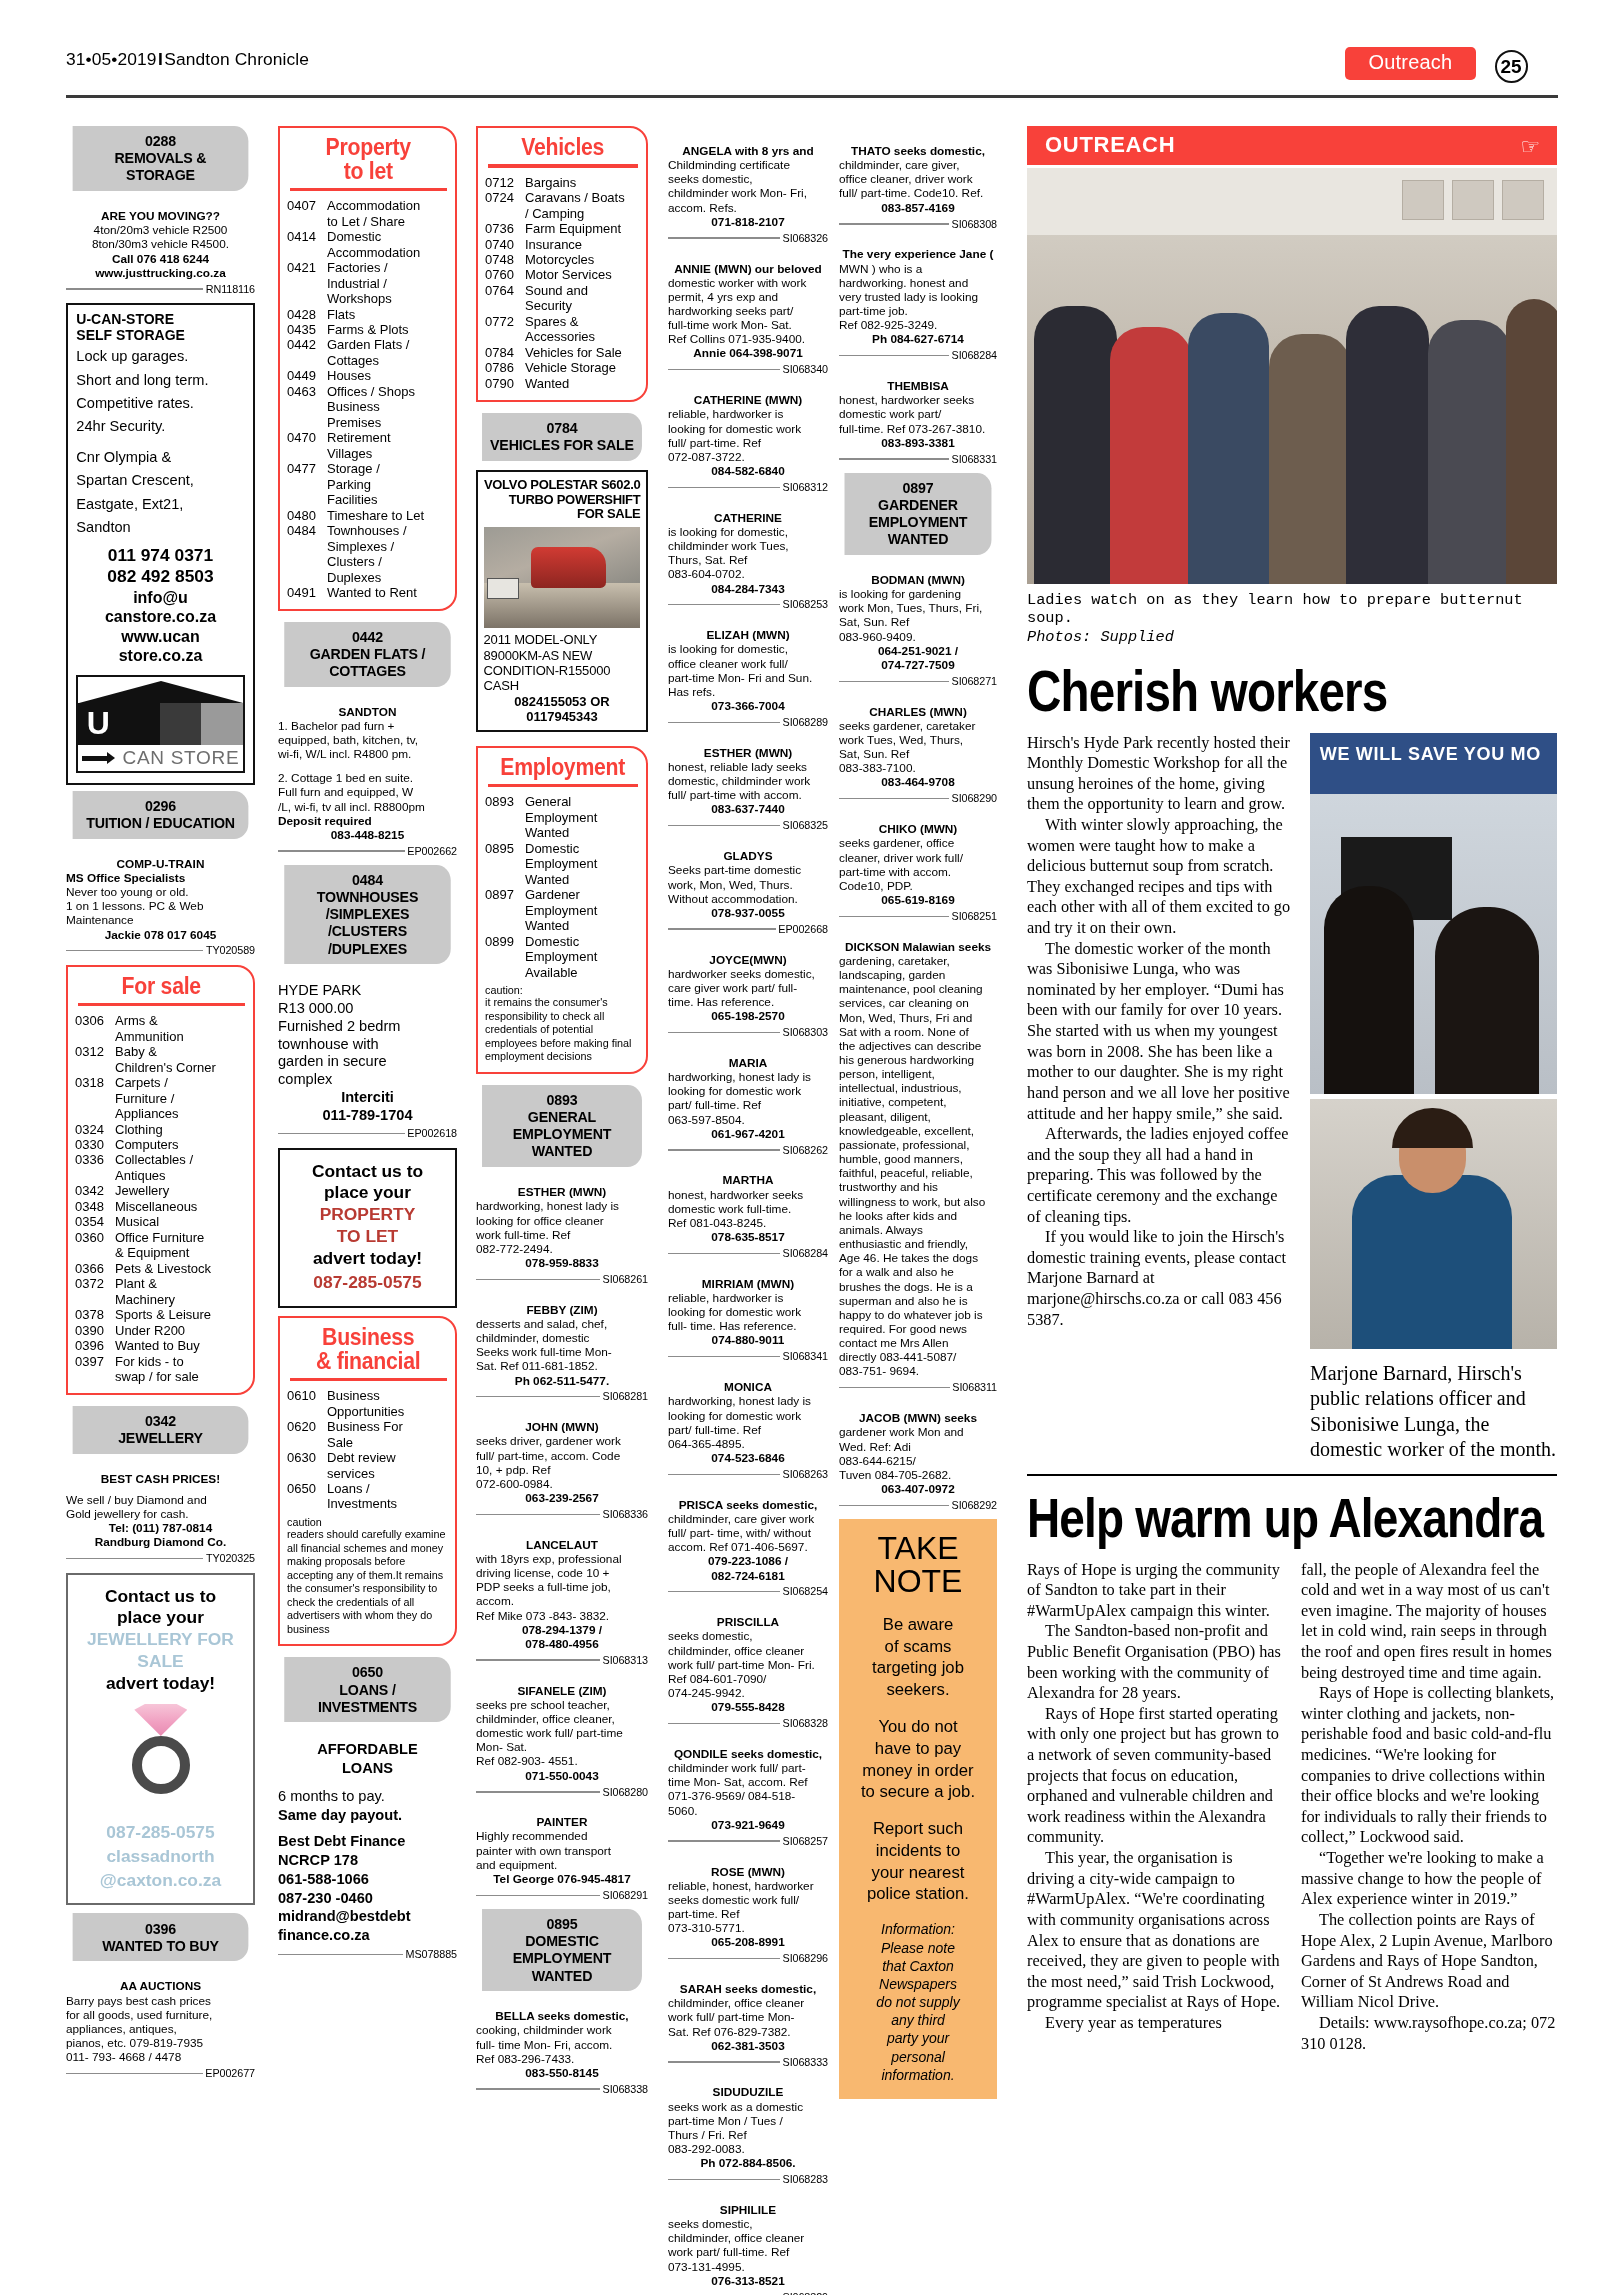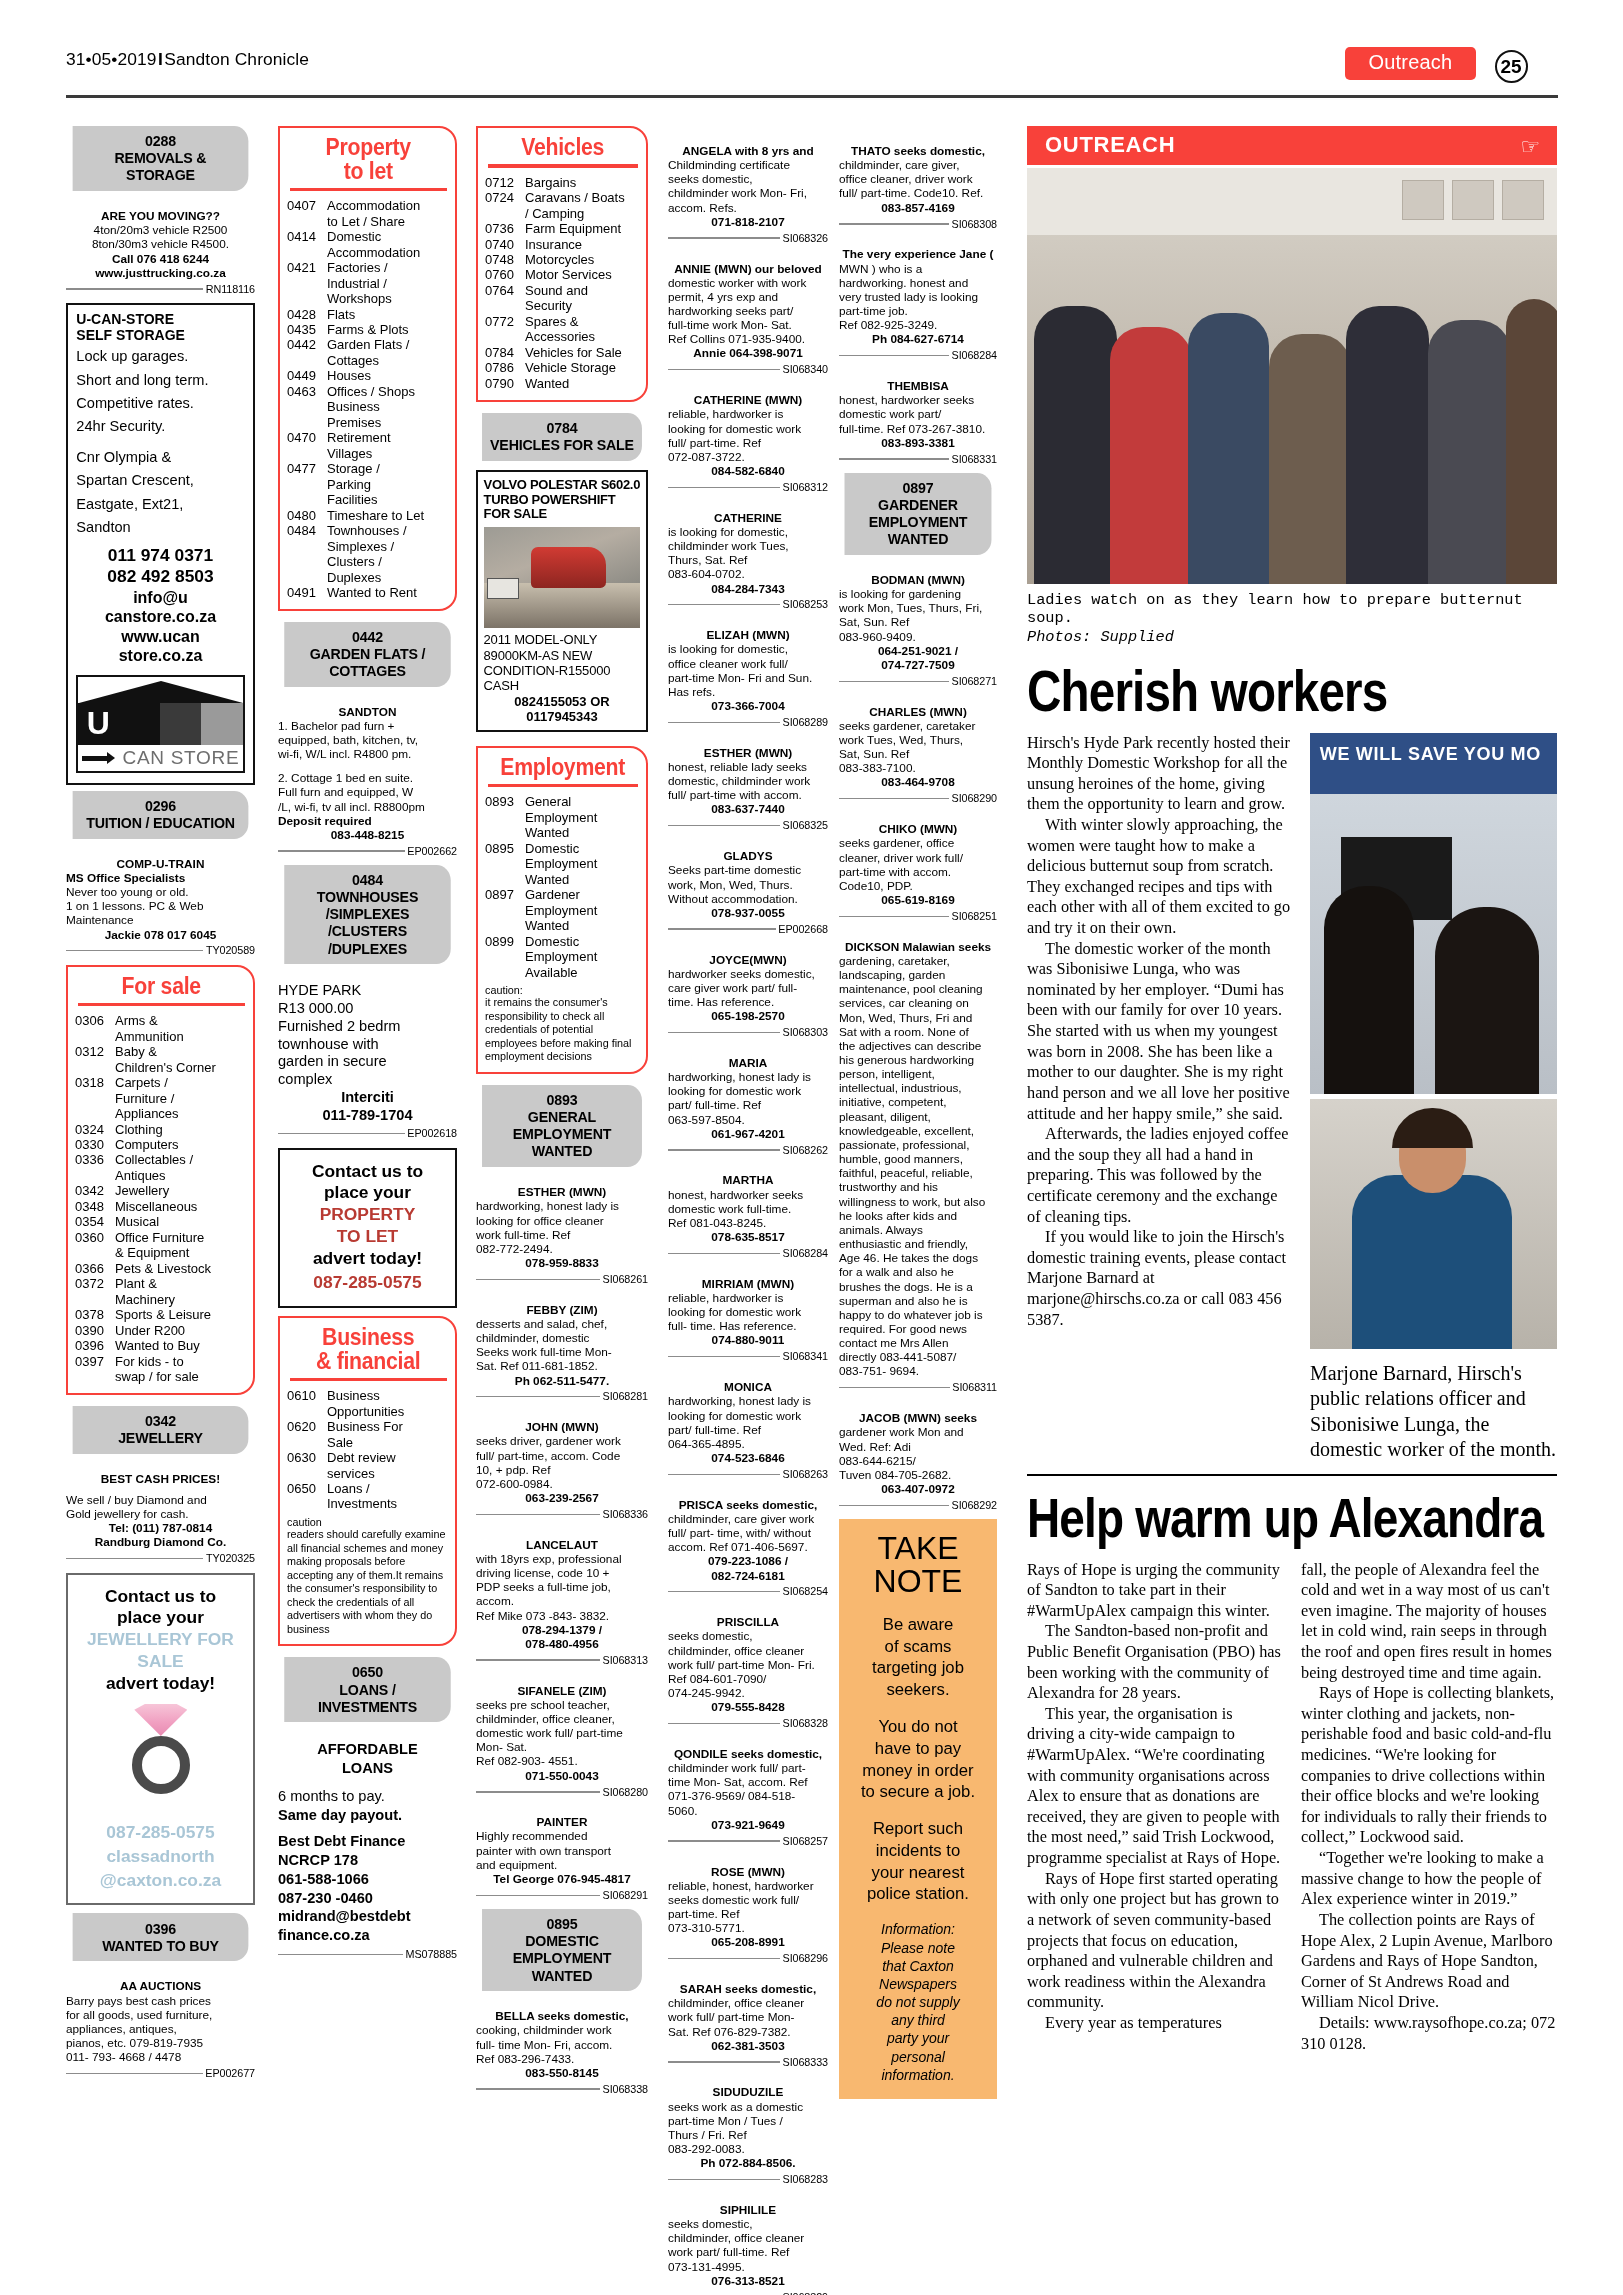--- a/index.html
+++ b/index.html
@@ -137,21 +137,21 @@
     background:linear-gradient(180deg,#f7c5d8 0%,#f09ec0 60%,#e88bb2 100%);
     clip-path:polygon(0% 18%, 20% 0%, 80% 0%, 100% 18%, 50% 100%);
   }
   .ring .band {
     position:absolute; left:12.5px; top:32px; width:58px; height:58px;
     border:10.4px solid #4a4a4a; border-radius:50%;
   }
 
   
   .volvo { border:2.8px solid #111; padding:5.6px; margin-bottom:2.8px; }
-  .volvo .vt { text-align:left; font-weight:700; font-size:13px; line-height:1.14; letter-spacing:-0.3px; }
+  .volvo .vt { text-align:right; font-weight:700; font-size:13px; line-height:1.14; letter-spacing:-0.3px; }
   .volvo .vimg { height:101px; margin:4.9px 0 4.2px 0; position:relative; overflow:hidden;
                  background:linear-gradient(160deg,#9d9b94 0%,#b5ada2 35%,#8f8d86 70%,#6e6c66 100%); }
   .volvo .vimg .tail { position:absolute; left:30%; top:20%; width:48%; height:40%;
                        background:linear-gradient(180deg,#d13b33,#8d2520); border-radius:7px 18px 5.6px 4.2px; }
   .volvo .vimg .body2 { position:absolute; left:0; top:55%; width:100%; height:45%;
                         background:linear-gradient(180deg,#c8bfae,#7c7367); }
   .volvo .vimg .plate { position:absolute; left:2%; top:50%; width:32px; height:21px; background:#e7e5e0; border:1.4px solid #555; }
   .volvo .vtxt { font-size:13px; line-height:1.18; letter-spacing:-0.2px; }
   .volvo .vphone { text-align:center; font-weight:700; font-size:13px; line-height:1.18; }
 
@@ -1098,22 +1098,22 @@
 
   <div class="hr-thin"></div>
 
   <div class="headline h2">Help warm up Alexandra</div>
 
   <div class="artcols">
     <div class="artcol">
       <div class="body-text">
           <p class="first">Rays of Hope is urging the community of Sandton to take part in their #WarmUpAlex campaign this winter.</p>
           <p class="">The Sandton-based non-profit and Public Benefit Organisation (PBO) has been working with the community of Alexandra for 28 years.</p>
+          <p class="">Rays of Hope first started operating with only one project but has grown to a network of seven community-based projects that focus on education, orphaned and vulnerable children and work readiness within the Alexandra community.</p>
           <p class="">This year, the organisation is driving a city-wide campaign to #WarmUpAlex. “We're coordinating with community organisations across Alex to ensure that as donations are received, they are given to people with the most need,” said Trish Lockwood, programme specialist at Rays of Hope.</p>
-          <p class="">Rays of Hope first started operating with only one project but has grown to a network of seven community-based projects that focus on education, orphaned and vulnerable children and work readiness within the Alexandra community.</p>
           <p class="">Every year as temperatures</p>
         </div>
     </div>
     <div class="artcol">
       <div class="body-text">
           <p class="first">fall, the people of Alexandra feel the cold and wet in a way most of us can't even imagine. The majority of houses let in cold wind, rain seeps in through the roof and open fires result in homes being destroyed time and time again.</p>
           <p class="">Rays of Hope is collecting blankets, winter clothing and jackets, non-perishable food and basic cold-and-flu medicines. “We're looking for companies to drive collections within their office blocks and we're looking for individuals to rally their friends to collect,” Lockwood said.</p>
           <p class="">“Together we're looking to make a massive change to how the people of Alex experience winter in 2019.”</p>
           <p class="">The collection points are Rays of Hope Alex, 2 Lupin Avenue, Marlboro Gardens and Rays of Hope Sandton, Corner of St Andrews Road and William Nicol Drive.</p>
           <p class="">Details: www.raysofhope.co.za; 072 310 0128.</p>

